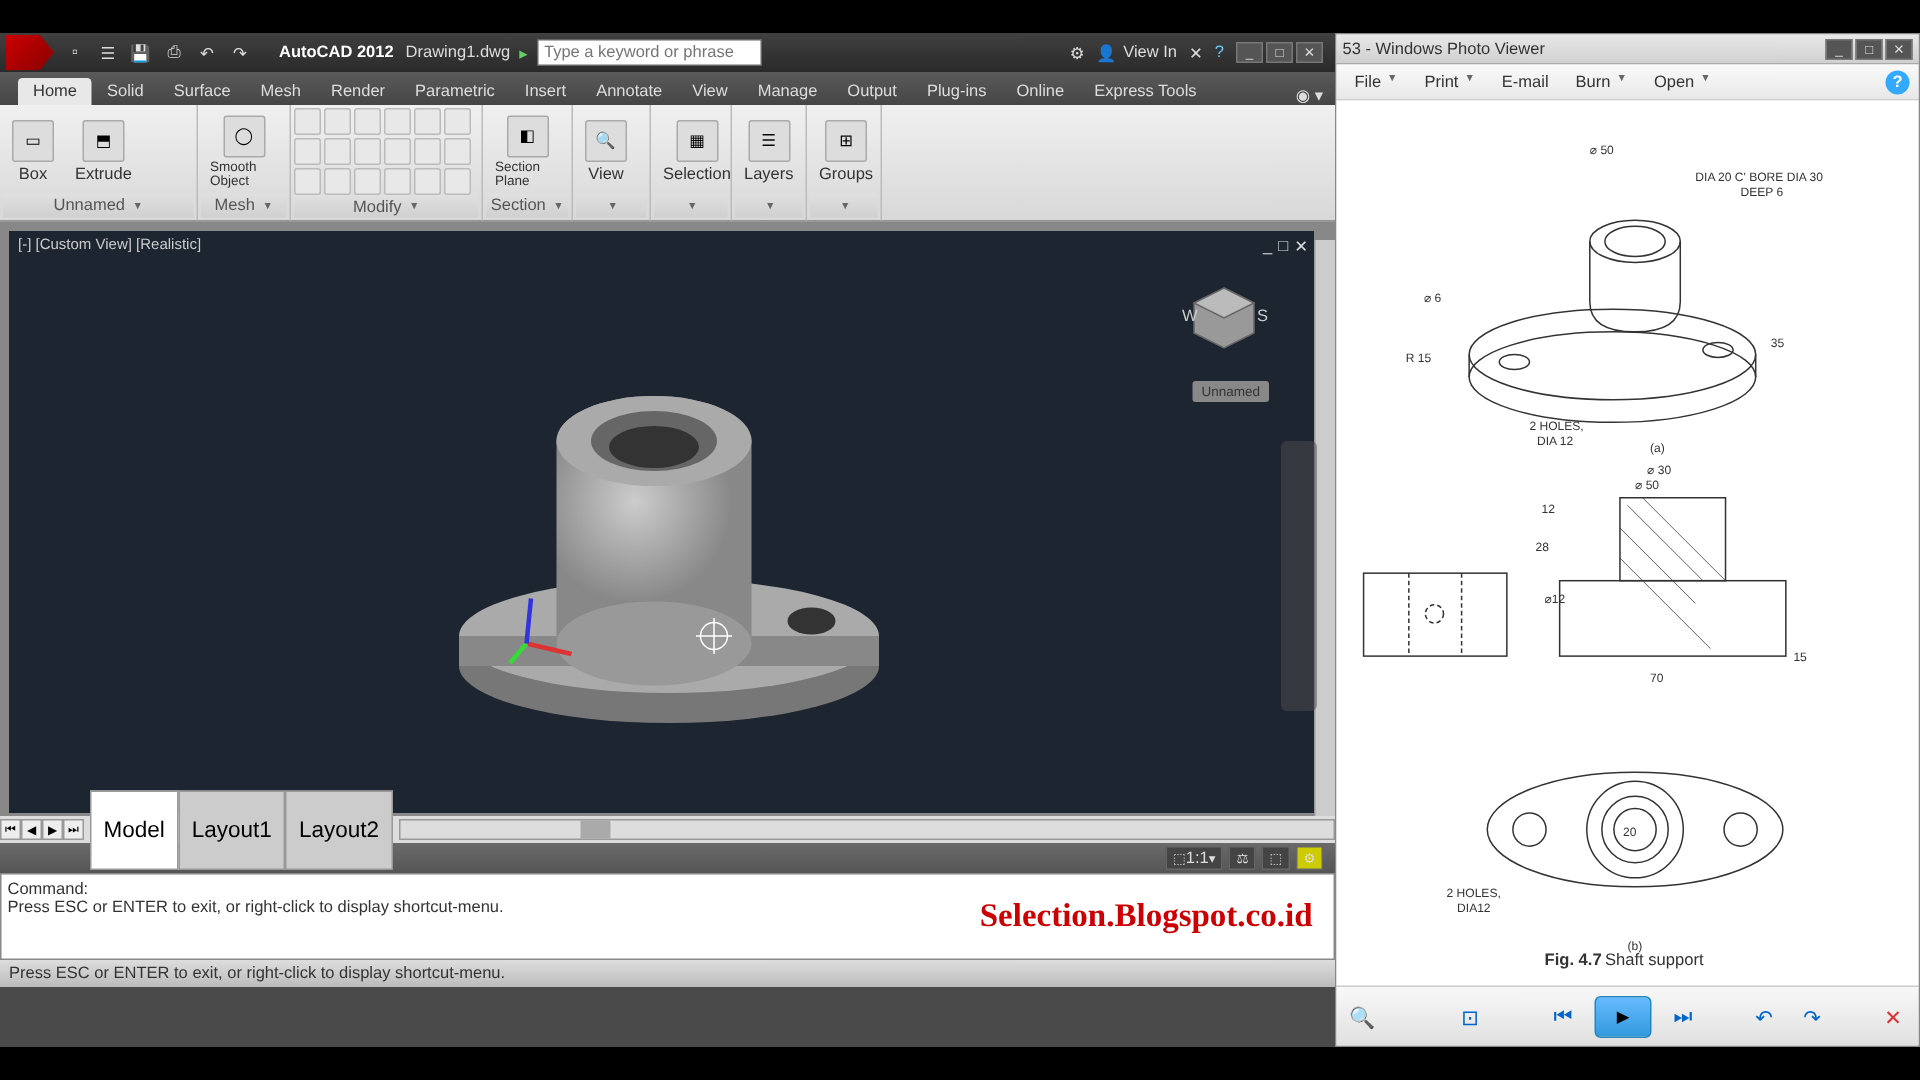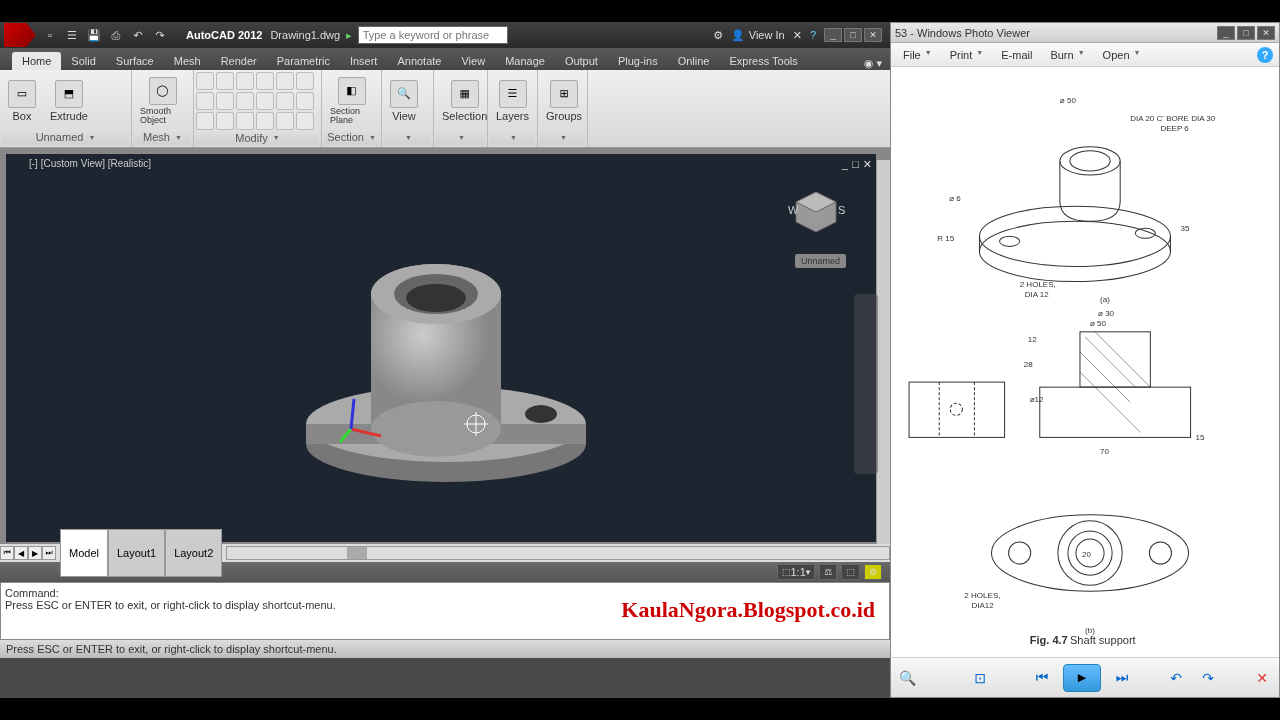--- a/index.html
+++ b/index.html
@@ -27,31 +27,31 @@
 .rpanel-label{height:16px;text-align:center;color:#555;font-size:10px;display:flex;align-items:center;justify-content:center;gap:3px;background:linear-gradient(#e0e0e0,#d0d0d0)}
 .big-btn{display:flex;flex-direction:column;align-items:center;padding:2px 6px;cursor:pointer}
 .big-btn .ico{width:28px;height:28px;background:#ddd;border:1px solid #aaa;border-radius:2px;display:flex;align-items:center;justify-content:center}
 .big-btn .lbl{color:#333;margin-top:2px}
 .small-grid{display:grid;grid-template-columns:repeat(3,20px);gap:2px}
 .small-grid4{display:grid;grid-template-columns:repeat(4,20px);gap:2px}
 .sicon{width:18px;height:18px;background:#e8e8e8;border:1px solid #bbb;border-radius:2px;cursor:pointer}
 .dd-arrow{font-size:7px;color:#666;margin-left:2px}
 .viewport-wrap{position:relative;height:414px;background:#888}
 .viewport{position:absolute;left:6px;top:6px;right:14px;bottom:20px;background:#1c2530}
-.vp-label{position:absolute;left:23px;top:4px;color:#ccc;font-size:10px}
+.vp-label{position:absolute;left:6px;top:4px;color:#ccc;font-size:10px}
 .vp-wins{position:absolute;right:4px;top:4px;display:flex;gap:4px;color:#ddd}
 .viewcube{position:absolute;right:30px;top:30px;width:60px;height:60px}
 .nav-label{position:absolute;right:30px;top:100px;background:#888;color:#333;padding:2px 6px;font-size:9px;border-radius:2px}
 .navbar-3d{position:absolute;right:-2px;top:140px;width:24px;height:180px;background:rgba(80,80,80,.5);border-radius:4px}
 .model-3d{position:absolute;left:280px;top:40px;width:320px;height:300px}
 .ucs{position:absolute;left:330px;top:240px;width:50px;height:50px}
 .layout-tabs{position:absolute;bottom:0;left:0;right:0;height:18px;background:#ddd;display:flex;align-items:center}
 .ltab-btns{display:flex;margin-right:4px}
 .ltab-btn{width:14px;height:14px;background:#eee;border:1px solid #999;font-size:8px;display:flex;align-items:center;justify-content:center}
-.ltab{padding:17px 8px;background:#ccc;border:1px solid #999;font-size:11px;cursor:pointer}
+.ltab{padding:17px 8px;background:#ccc;border:1px solid #999;font-size:15px;cursor:pointer}
 .ltab.active{background:#fff}
 .hscroll{flex:1;margin-left:4px;height:14px;background:#ddd;border:1px solid #999;position:relative}
 .hscroll-thumb{position:absolute;left:120px;width:20px;height:100%;background:#aaa}
 .status-toolbar{height:20px;background:linear-gradient(#6a6a6a,#555);display:flex;align-items:center;justify-content:flex-end;padding-right:8px;gap:4px}
 .st-item{height:16px;padding:0 4px;background:#444;border:1px solid #666;color:#ddd;display:flex;align-items:center;font-size:9px}
 .command-area{height:58px;background:#fff;border:1px solid #888;padding:4px;font-family:'Courier New',monospace;font-size:11px;color:#333;position:relative}
 .watermark{position:absolute;right:14px;top:14px;color:#c00;font-family:Georgia,serif;font-size:22px;font-weight:bold;text-shadow:1px 1px 0 #fff}
 .statusbar{height:18px;background:linear-gradient(#ddd,#bbb);color:#333;padding:2px 6px;font-size:10px;display:flex;align-items:center}
 .vscroll{position:absolute;right:0;top:12px;bottom:0;width:14px;background:#ccc;border-left:1px solid #999}
 
@@ -308,21 +308,21 @@
   <div class="status-toolbar">
     <div class="st-item">⬚ <span>1:1</span> ▾</div>
     <div class="st-item">⚖</div>
     <div class="st-item">⬚</div>
     <div class="st-item" style="background:#cc0">⚙</div>
   </div>
 
   <div class="command-area">
     <div>Command:</div>
     <div>Press ESC or ENTER to exit, or right-click to display shortcut-menu.</div>
-    <div class="watermark">KaulaNgora.Blogspot.co.id</div>
+    <div class="watermark">Selection.Blogspot.co.id</div>
   </div>
 
   <div class="statusbar">
     <span>Press ESC or ENTER to exit, or right-click to display shortcut-menu.</span>
   </div>
 </div>
 
 <div class="photo-viewer">
   <div class="pv-title">
     <span class="pv-title-text">53 - Windows Photo Viewer</span>

